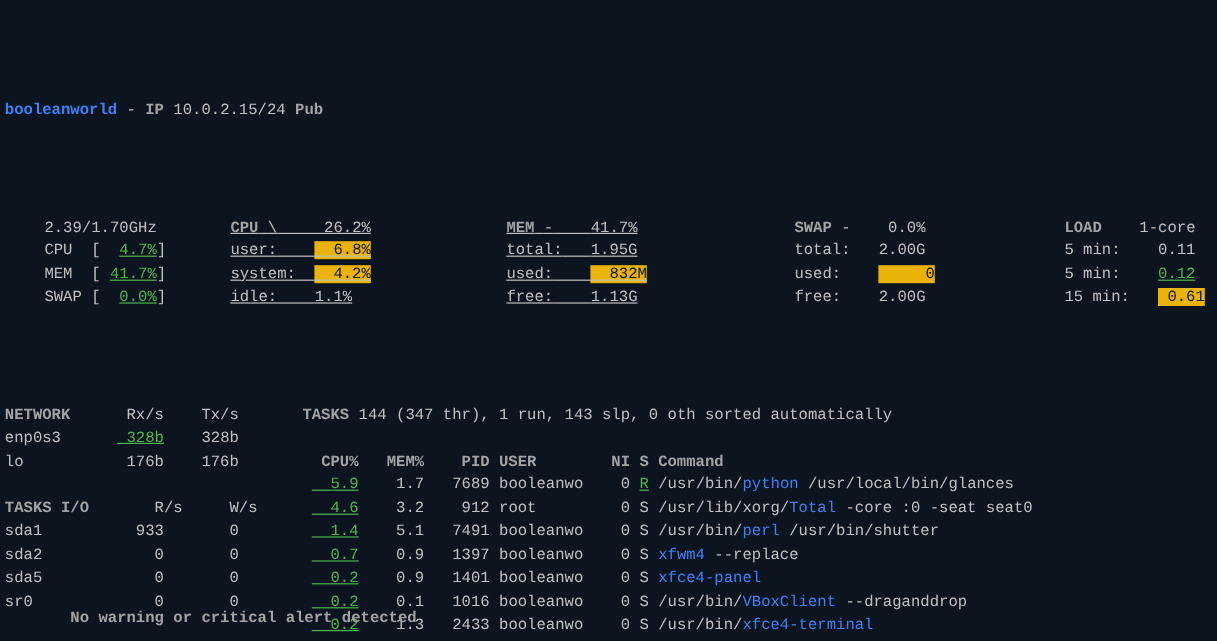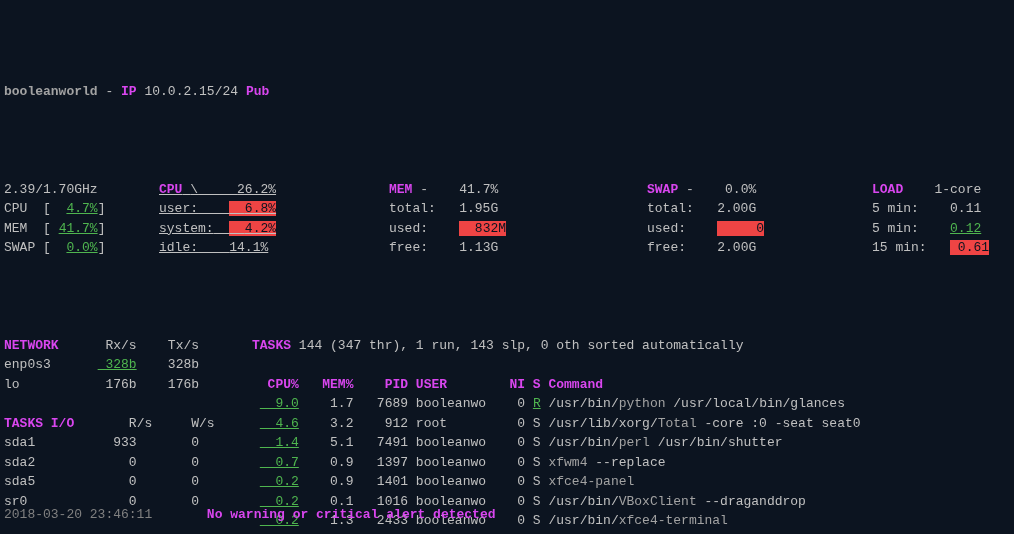--- a/index.html
+++ b/index.html
@@ -8,51 +8,51 @@
       color: #c0c0c0;
       font-family: 'Consolas', 'Monaco', 'Courier New', monospace;
       font-size: 13px;
       width: 1014px;
       height: 534px;
       padding: 4px;
       white-space: pre;
       line-height: 1.5;
       overflow: hidden;
     }
-    .bold { font-weight: bold; color: #d946ef; }
+    .bold { font-weight: bold; color: #a3a3a3; }
     .green { color: #4fb54f; text-decoration: underline; }
-    .cyan { color: #a3a3a3; }
+    .cyan { color: #3b82f6; }
     .gray { color: #808080; }
-    .bg-green { background: #ef4444; color: #0c1420; }
+    .bg-green { background: #eab308; color: #0c1420; }
     .header-row { display: flex; justify-content: space-between; width: 100%; }
     .row { display: block; }
     .col { display: inline-block; vertical-align: top; }
-    .col1 { width: 155px; }
+    .col1 { width: 155px; margin-left: 33px; }
     .col2 { width: 230px; text-decoration: underline; }
-    .col3 { width: 240px; }
-    .col4 { width: 225px; margin-left: 18px; }
+    .col3 { width: 240px; text-decoration: underline; }
+    .col4 { width: 225px; }
     .col5 { width: 155px; }
     .left-panel { width: 248px; }
     .right-panel { width: 760px; }
     .bottom-row { display: flex; justify-content: flex-start; position: absolute; bottom: 10px; }
   </style>
 </head>
 <body>
 
 
 
 <div class="header-row">
   <div><span class="bold cyan">booleanworld</span> - <span class="bold">IP</span> <span>10.0.2.15/24</span> <span class="bold">Pub</span></div>
 </div>
 <div class="row">&nbsp;</div>
 <div class="row">
 <span class="col col1"><span>2.39/1.70GHz</span></span><span class="col col2"><span class="bold">CPU</span> <span>\</span>     <span>26.2%</span></span><span class="col col3"><span class="bold">MEM</span> <span>-</span>    <span>41.7%</span></span><span class="col col4"><span class="bold">SWAP</span> <span>-</span>    <span>0.0%</span></span><span class="col col5"><span class="bold">LOAD</span>    <span>1-core</span></span>
 <span class="col col1"><span>CPU</span>  [  <span class="green">4.7%</span>]</span><span class="col col2"><span>user:</span>    <span class="bg-green">  <span>6.8%</span></span></span><span class="col col3"><span>total:</span>   <span>1.95G</span></span><span class="col col4"><span>total:</span>   <span>2.00G</span></span><span class="col col5"><span>5 min:</span>    <span>0.11</span></span>
 <span class="col col1"><span>MEM</span>  [ <span class="green">41.7%</span>]</span><span class="col col2"><span>system:</span>  <span class="bg-green">  <span>4.2%</span></span></span><span class="col col3"><span>used:</span>    <span class="bg-green">  <span>832M</span></span></span><span class="col col4"><span>used:</span>    <span class="bg-green">     <span>0</span></span></span><span class="col col5"><span>5 min:</span>    <span class="green">0.12</span></span>
-<span class="col col1"><span>SWAP</span> [  <span class="green">0.0%</span>]</span><span class="col col2"><span>idle:</span>    <span>14.1%</span></span><span class="col col3"><span>free:</span>    <span>1.13G</span></span><span class="col col4"><span>free:</span>    <span>2.00G</span></span><span class="col col5"><span>15 min:</span>   <span class="bg-green"> <span>0.61</span></span></span>
+<span class="col col1"><span>SWAP</span> [  <span class="green">0.0%</span>]</span><span class="col col2"><span>idle:</span>    <span>1.1%</span></span><span class="col col3"><span>free:</span>    <span>1.13G</span></span><span class="col col4"><span>free:</span>    <span>2.00G</span></span><span class="col col5"><span>15 min:</span>   <span class="bg-green"> <span>0.61</span></span></span>
 </div>
 <div class="row">&nbsp;</div>
 <div class="row">
 <span class="col left-panel" id="left-panel"><span class="bold">NETWORK</span>      Rx/s    Tx/s
 enp0s3      <span class="green"> 328b</span>    328b
 lo           176b    176b
 
 <span class="bold">TASKS I/O</span>       R/s     W/s
 sda1          933       0
 sda2            0       0
@@ -60,36 +60,36 @@
 sr0             0       0
 
 <span class="bold">FILE SYS</span>      Used  Total
 / (sda1)     17.6G
 
 
 Battery            
 </span><span class="col right-panel" id="right-panel"><span class="bold">TASKS</span> <span>144 (347 thr), 1 run, 143 slp, 0 oth sorted automatically</span>
 
  <span class="bold"> CPU%   MEM%    PID USER        NI S Command</span>
- <span class="green">  9.0</span>    1.7   7689 booleanwo    0 <span class="green">R</span> /usr/bin/<span class="cyan">python</span> /usr/local/bin/glances
+ <span class="green">  5.9</span>    1.7   7689 booleanwo    0 <span class="green">R</span> /usr/bin/<span class="cyan">python</span> /usr/local/bin/glances
  <span class="green">  4.6</span>    3.2    912 root         0 S /usr/lib/xorg/<span class="cyan">Total</span> -core :0 -seat seat0
  <span class="green">  1.4</span>    5.1   7491 booleanwo    0 S /usr/bin/<span class="cyan">perl</span> /usr/bin/shutter
  <span class="green">  0.7</span>    0.9   1397 booleanwo    0 S <span class="cyan">xfwm4</span> --replace
  <span class="green">  0.2</span>    0.9   1401 booleanwo    0 S <span class="cyan">xfce4-panel</span>
  <span class="green">  0.2</span>    0.1   1016 booleanwo    0 S /usr/bin/<span class="cyan">VBoxClient</span> --draganddrop
  <span class="green">  0.2</span>    1.3   2433 booleanwo    0 S /usr/bin/<span class="cyan">xfce4-terminal</span>
  <span class="green">  0.0</span>    0.2    209 root         0 S /lib/systemd/<span class="cyan">systemd-journald</span>
      0.0     13 root         0 S kdevtmpfs
      0.0     18 root         0 S kcompactd0
      0.0     87 root        S ipv6_addrconf
      0.2   1704 booleanwo    0 S /usr/lib/gvfs/ /run/user/1000
     10.3   3466 booleanwo    0 S /usr/lib/firefox/ -contentproc -
      0.1    882 root         0 S /usr/sbin/ --pidfile /var/ru
      0.5   1702 booleanwo    0 S 
 </span>
 </div>
 
 <div class="bottom-row">
-  <span class="gray">2018-03-20 23:46:11</span><span>       </span><span class="bold">No warning or critical alert detected</span>
+  <span>       </span><span class="bold">No warning or critical alert detected</span>
 </div>
 
 
 
 
 </body></html>

